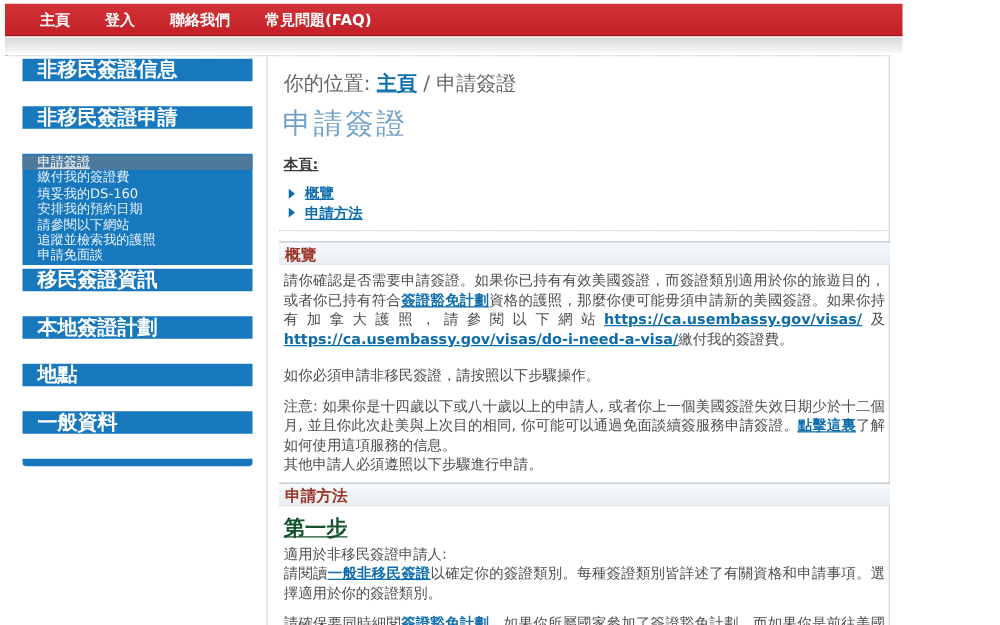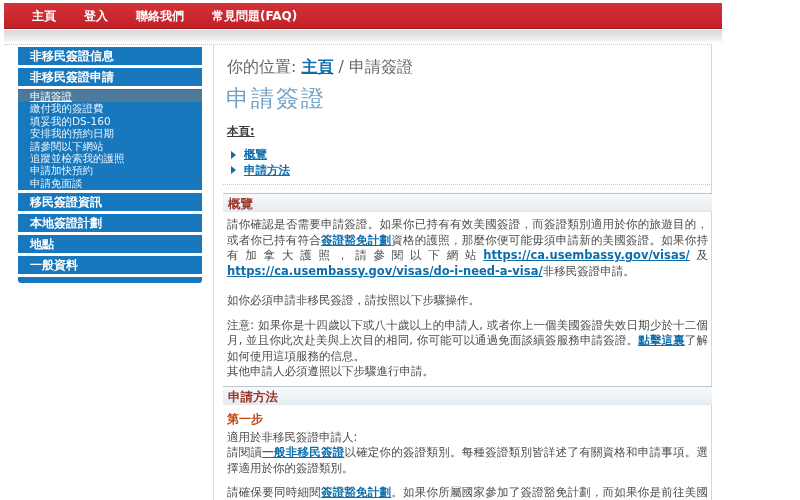--- a/index.html
+++ b/index.html
@@ -29,22 +29,22 @@
     border-top:1px dotted #c6c6c6; border-right:1px solid #d6d6d6;
     background:#fff;
   }
   .v-divider {
     position:absolute; left:213px; top:45px; width:1px; height:455px;
     background:#dcdcdc;
   }
   
   .sidebar { position:absolute; left:18px; top:47px; width:184px; }
   .sb-main {
-    background:#1878be; color:#fff; font-weight:bold; font-size:12px;
-    height:18px; line-height:18px; padding-left:12px; margin-bottom:3px;
+    background:#1878be; color:#fff; font-weight:bold; font-size:16px;
+    height:18px; line-height:18px; padding-left:12px; margin-bottom:20px;
     cursor:pointer; white-space:nowrap; overflow:hidden;
   }
   .sb-sublist { background:#1878be; margin-bottom:3px; padding:1px 0; }
   .sb-sub {
     color:#e9f3fb; font-size:10.5px; height:12.4px; line-height:12.4px;
     padding-left:12px; cursor:pointer; white-space:nowrap; overflow:hidden;
   }
   .sb-sub.selected {
     background:#4d7a9c; color:#fff; text-decoration:underline;
   }
@@ -76,21 +76,21 @@
     background:linear-gradient(#f7fafc,#e7edf2);
     border-top:1px solid #bcc6cd; border-bottom:1px solid #e2e8ec;
     color:#9b3529; font-weight:bold; font-size:12.5px; padding-left:5px;
   }
   .body-p {
     font-size:11.5px; line-height:15.5px; color:#4d4d4d;
     text-align:justify; padding:0 4px;
   }
   .mt5 { margin-top:5px; } .mt9 { margin-top:9px; }
   .mt14 { margin-top:14px; } .mt2 { margin-top:2px; } .mt6 { margin-top:6px; }
-  .step-title { margin-top:6px; padding-left:4px; font-size:12px; font-weight:bold; color:#c2410c; }
+  .step-title { margin-top:6px; padding-left:4px; font-size:17px; font-weight:bold; color:#14532d;text-decoration:underline; }
 </style>
 </head>
 <body>
 
 <div class="page">
 
   <div class="navbar">
     <div class="nav-item">主頁</div>
     <div class="nav-item">登入</div>
     <div class="nav-item">聯絡我們</div>
@@ -104,21 +104,20 @@
   <div class="sidebar">
     <div class="sb-main">非移民簽證信息</div>
     <div class="sb-main">非移民簽證申請</div>
     <div class="sb-sublist">
       <div class="sb-sub selected">申請簽證</div>
       <div class="sb-sub">繳付我的簽證費</div>
       <div class="sb-sub">填妥我的DS-160</div>
       <div class="sb-sub">安排我的預約日期</div>
       <div class="sb-sub">請參閱以下網站</div>
       <div class="sb-sub">追蹤並檢索我的護照</div>
-      <div class="sb-sub">申請加快預約</div>
       <div class="sb-sub">申請免面談</div>
     </div>
     <div class="sb-main">移民簽證資訊</div>
     <div class="sb-main">本地簽證計劃</div>
     <div class="sb-main">地點</div>
     <div class="sb-main">一般資料</div>
     <div class="sb-footer"></div>
   </div>
 
   <div class="main-col">
@@ -137,21 +136,21 @@
       <div class="onpage-row">
         <span class="tri"></span>
         <a class="lnk">申請方法</a>
       </div>
     </div>
 
     <div class="dotted-div"></div>
 
     <div class="sec-hdr">概覽</div>
 
-    <p class="body-p mt5"><span>請你確認是否需要申請簽證。如果你已持有有效美國簽證，而簽證類別適用於你的旅遊目的，或者你已持有符合</span><a class="lnk">簽證豁免計劃</a><span>資格的護照，那麼你便可能毋須申請新的美國簽證。如果你持有加拿大護照，請參閱以下網站</span><a class="lnk">https://ca.usembassy.gov/visas/</a><span>及</span><a class="lnk">https://ca.usembassy.gov/visas/do-i-need-a-visa/</a><span>非移民簽證申請。</span></p>
+    <p class="body-p mt5"><span>請你確認是否需要申請簽證。如果你已持有有效美國簽證，而簽證類別適用於你的旅遊目的，或者你已持有符合</span><a class="lnk">簽證豁免計劃</a><span>資格的護照，那麼你便可能毋須申請新的美國簽證。如果你持有加拿大護照，請參閱以下網站</span><a class="lnk">https://ca.usembassy.gov/visas/</a><span>及</span><a class="lnk">https://ca.usembassy.gov/visas/do-i-need-a-visa/</a><span>繳付我的簽證費。</span></p>
 
     <p class="body-p mt14">如你必須申請非移民簽證，請按照以下步驟操作。</p>
 
     <p class="body-p mt9"><span>注意: 如果你是十四歲以下或八十歲以上的申請人, 或者你上一個美國簽證失效日期少於十二個月, 並且你此次赴美與上次目的相同, 你可能可以通過免面談續簽服務申請簽證。</span><a class="lnk">點擊這裏</a><span>了解如何使用這項服務的信息。</span><br><span>其他申請人必須遵照以下步驟進行申請。</span></p>
 
     <div class="sec-hdr mt6">申請方法</div>
 
     <div class="step-title">第一步</div>
     <p class="body-p mt2">適用於非移民簽證申請人:</p>
     <p class="body-p"><span>請閱讀</span><a class="lnk">一般非移民簽證</a><span>以確定你的簽證類別。每種簽證類別皆詳述了有關資格和申請事項。選擇適用於你的簽證類別。</span></p>

